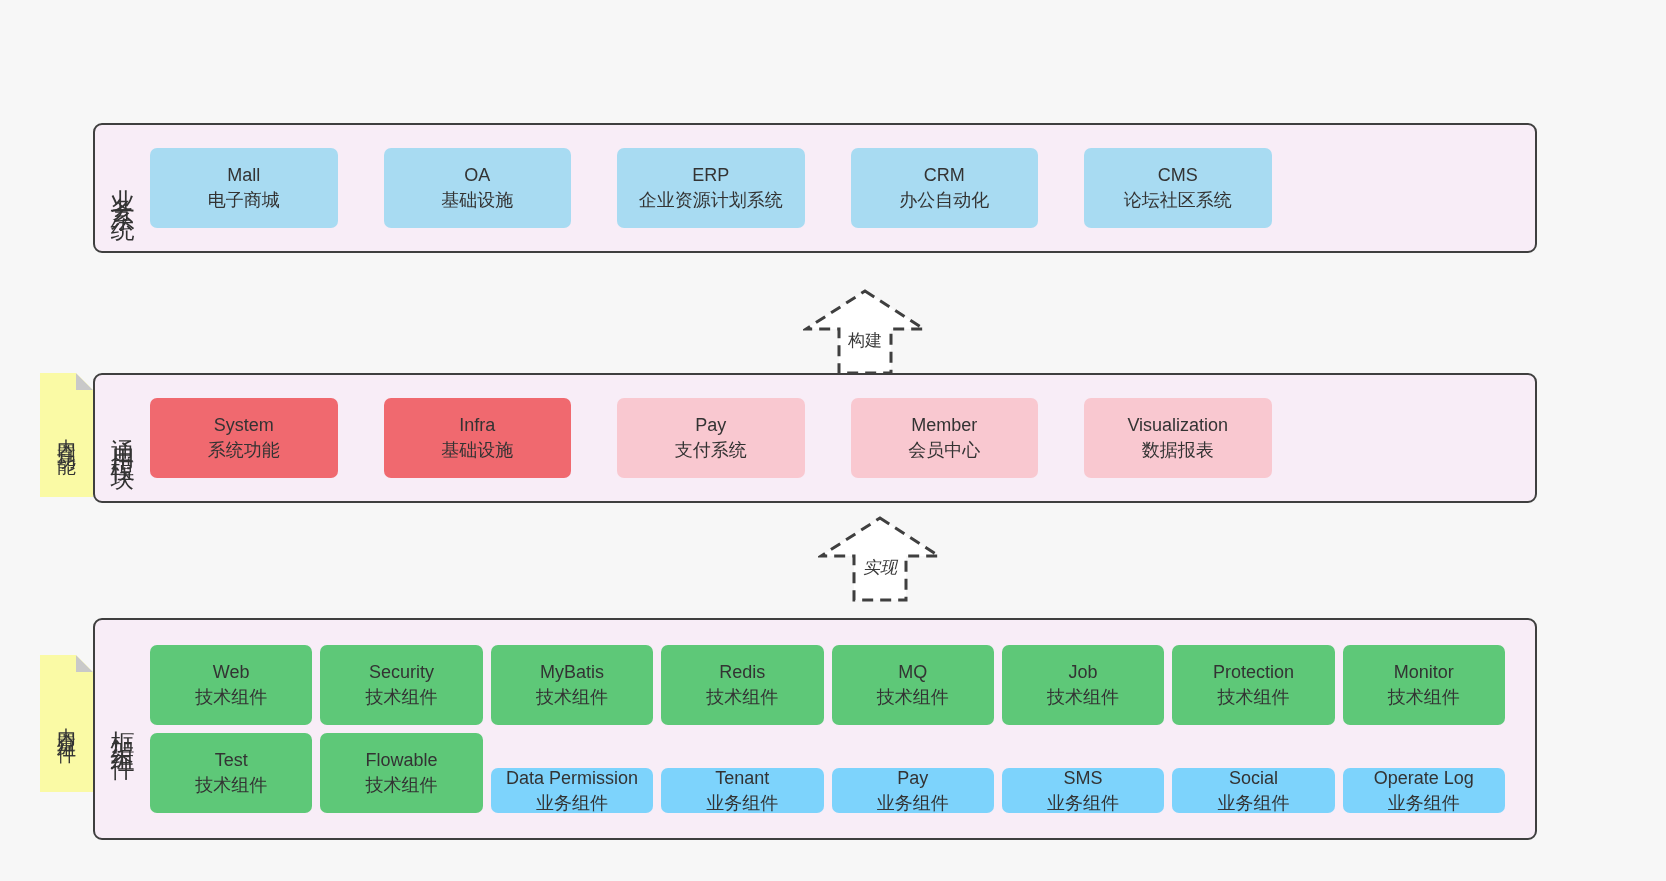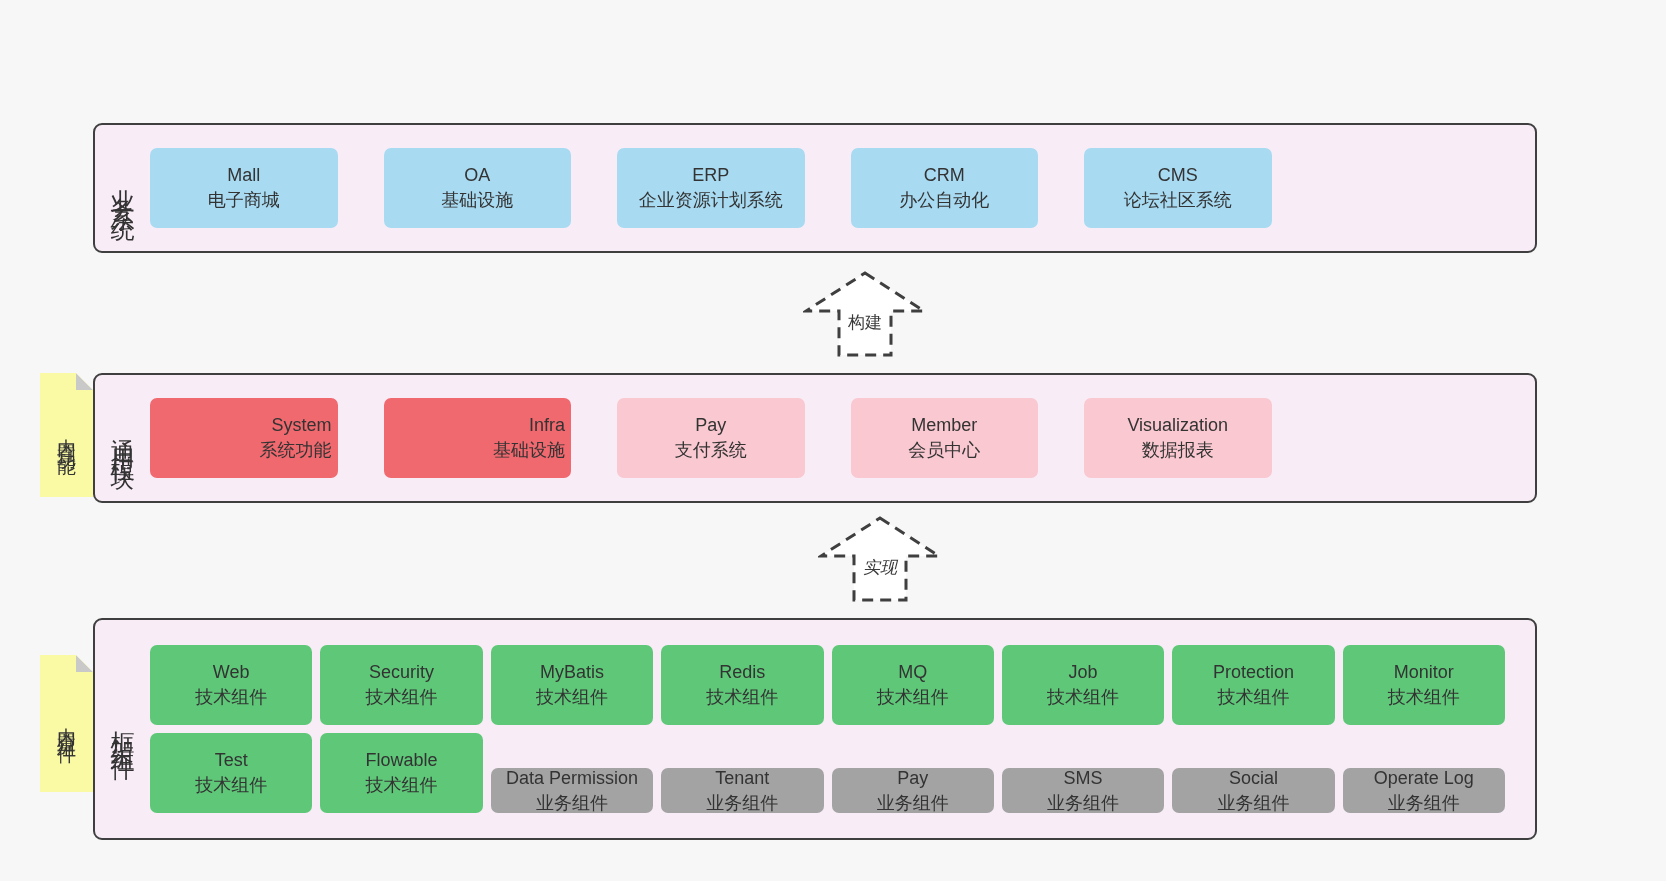--- a/index.html
+++ b/index.html
@@ -58,24 +58,24 @@
     display:flex;
     flex-direction:column;
     justify-content:center;
     align-items:center;
     text-align:center;
     font-size:18px;
     line-height:25px;
     padding:6px 6px;
   }
   .blue        { background:#a8dbf2; }
-  .red         { background:#f0696f;align-items:flex-end; }
+  .red         { background:#f0696f; }
   .pink        { background:#f9c8d0; }
   .green-dark  { background:#5ec878; }
-  .green-light { background:#a3a3a3;margin-top:35px; }
+  .green-light { background:#7dd3fc;margin-top:35px; }
 
   .note {
     position:absolute;
     left:40px;
     width:53px;
     background:#fafaa5;
     clip-path:polygon(0 0, calc(100% - 17px) 0, 100% 17px, 100% 100%, 0 100%);
     display:flex;
     align-items:center;
     justify-content:center;
@@ -92,21 +92,21 @@
     top:0; right:0;
     width:17px; height:17px;
     background:#c9c9c9;
     clip-path:polygon(0 0, 100% 100%, 0 100%);
   }
   .arrow {
     position:absolute;
     width:124px;
     height:88px;
   }
-  .arrow-1 { left:803px; top:270px; }
+  .arrow-1 { left:803px; top:288px; }
   .arrow-2 { left:818px; top:515px;font-style:italic; }
   .arrow svg { display:block; width:100%; height:100%; }
   .arrow-label {
     position:absolute;
     left:50%;
     top:40px;
     transform:translateX(-50%);
     background:#ffffff;
     padding:1px 5px;
     font-size:17px;

